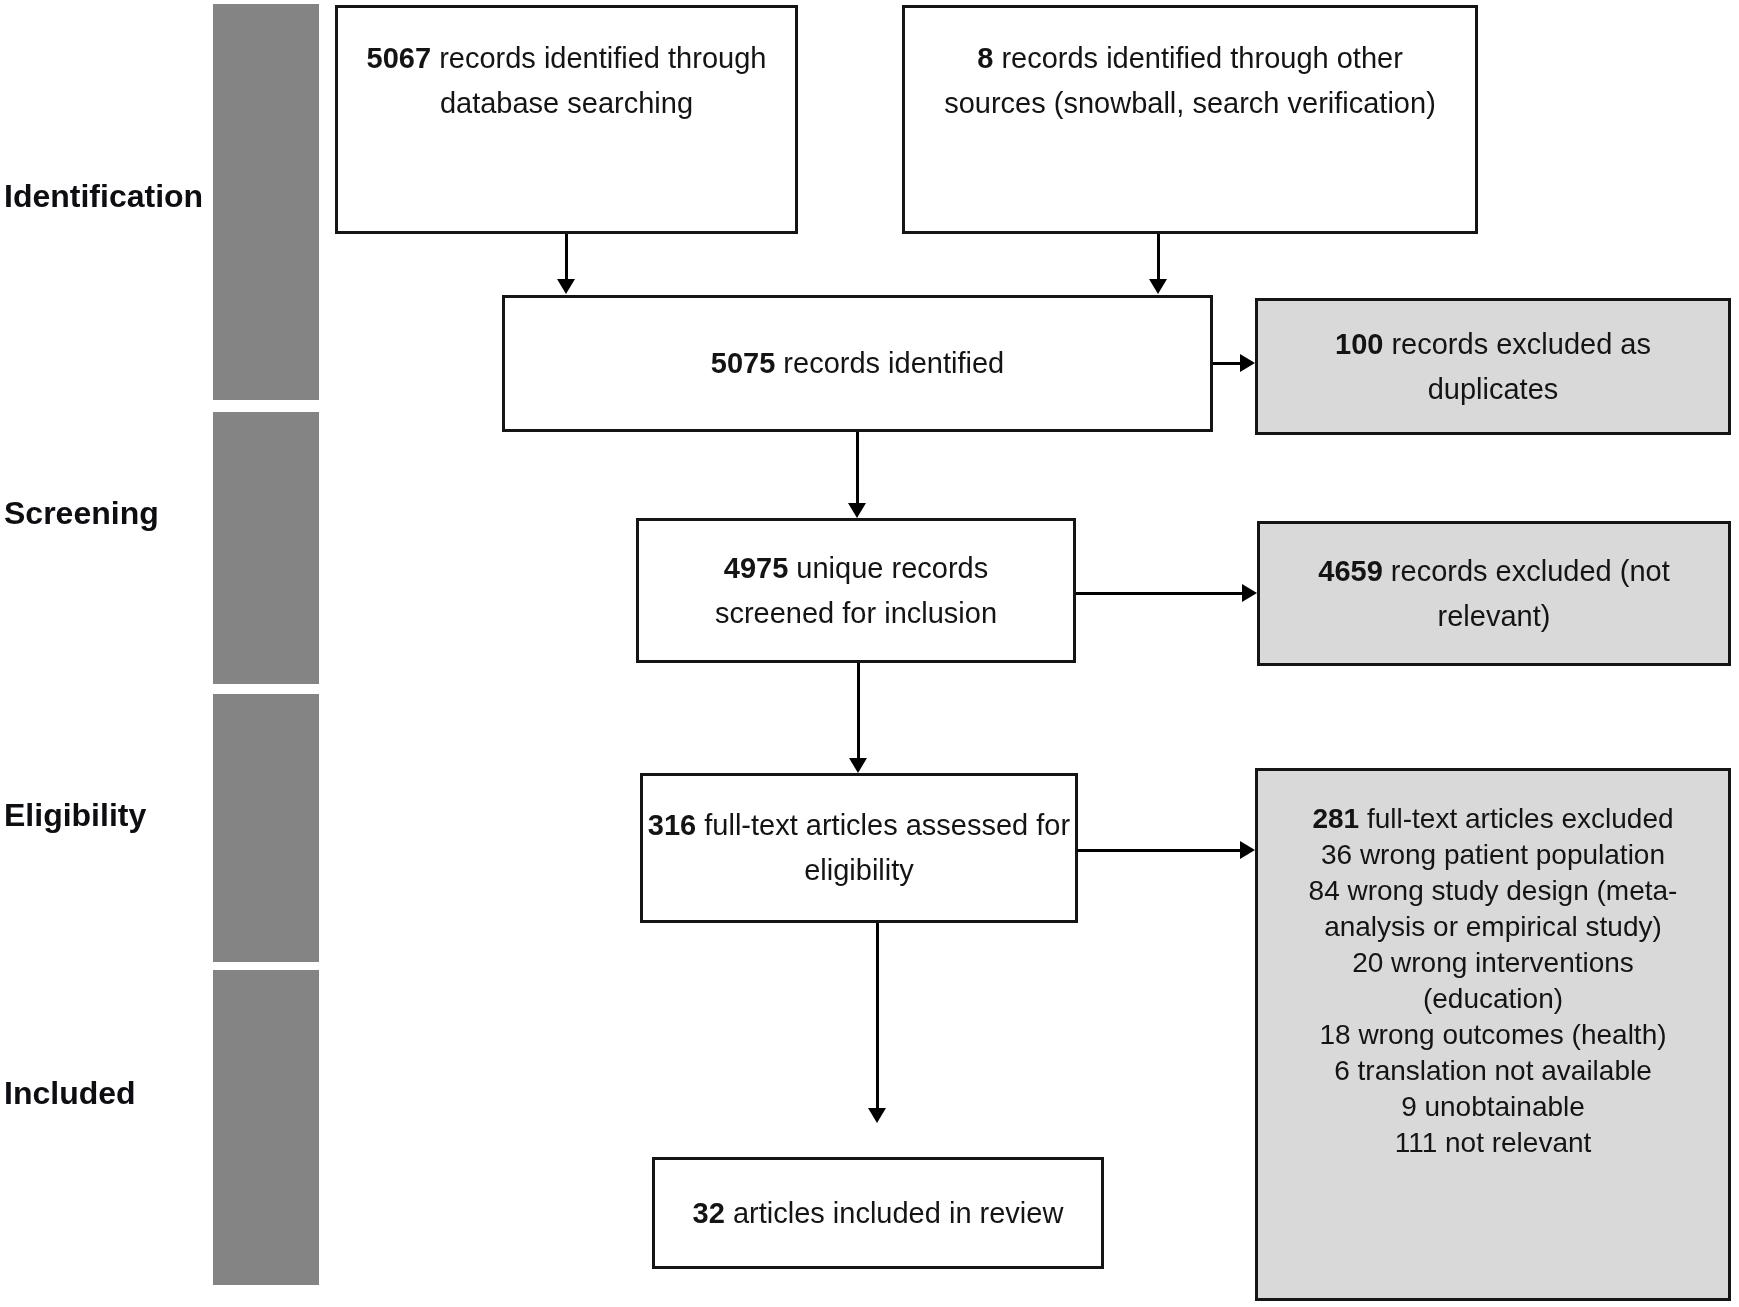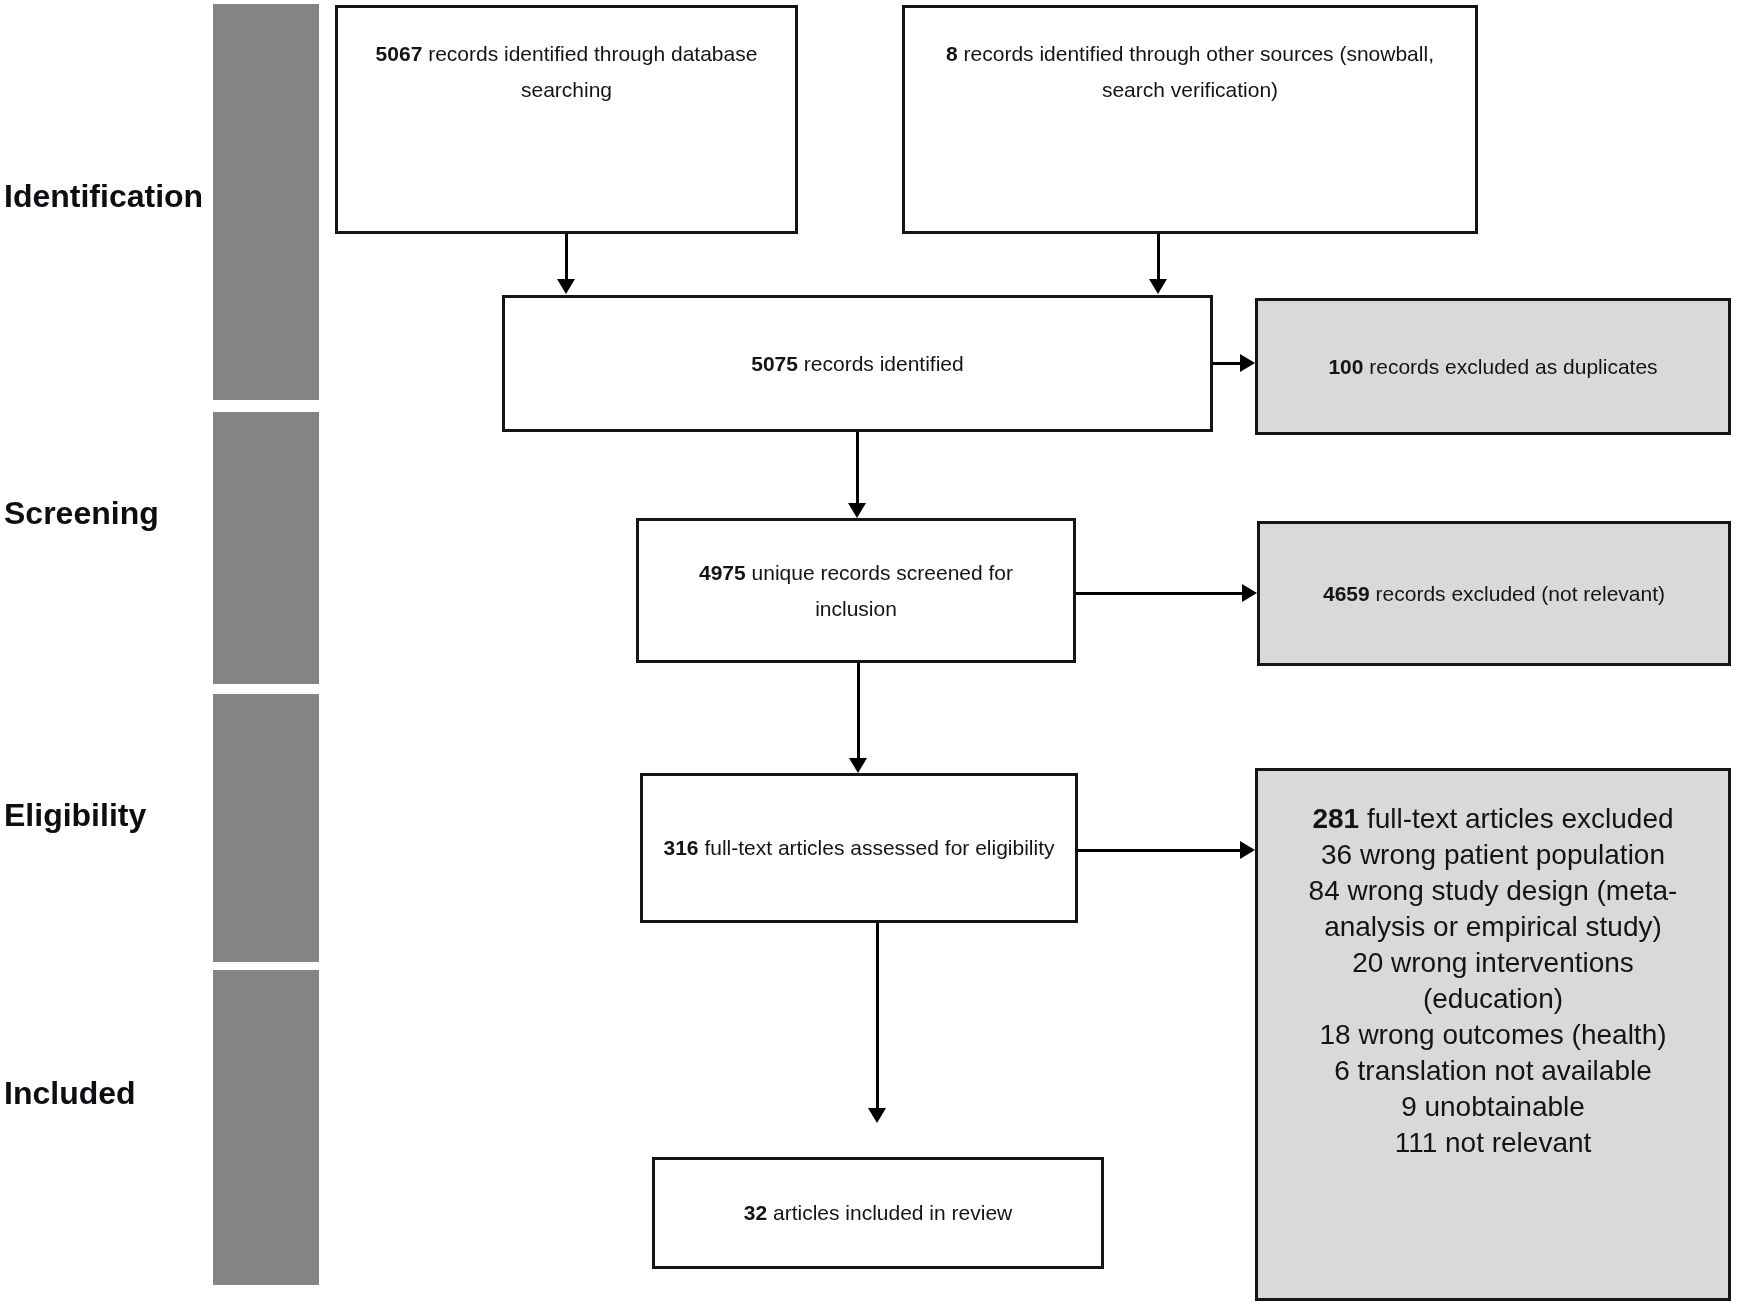--- a/index.html
+++ b/index.html
@@ -21,21 +21,21 @@
     font-size:32px;font-weight:bold;color:#0d0d12;
     line-height:32px;
   }
   
   .box{
     position:absolute;
     border:3px solid var(--border,#151515);
     background:#ffffff;
     display:flex;flex-direction:column;
     align-items:center;justify-content:center;
-    font-size:21px;line-height:36px;text-align:center;
+    font-size:29px;line-height:45px;text-align:center;
     box-sizing:border-box;
   }
   .box .line{display:block;}
   .box.top-align{justify-content:flex-start;}
   .box.gray{background:var(--fill,#d9d9d9);}
   .box b{font-weight:bold;}
   .nowrap{white-space:nowrap;}
   
   .box.dense{font-size:28px;line-height:36px;justify-content:flex-start;}
   

